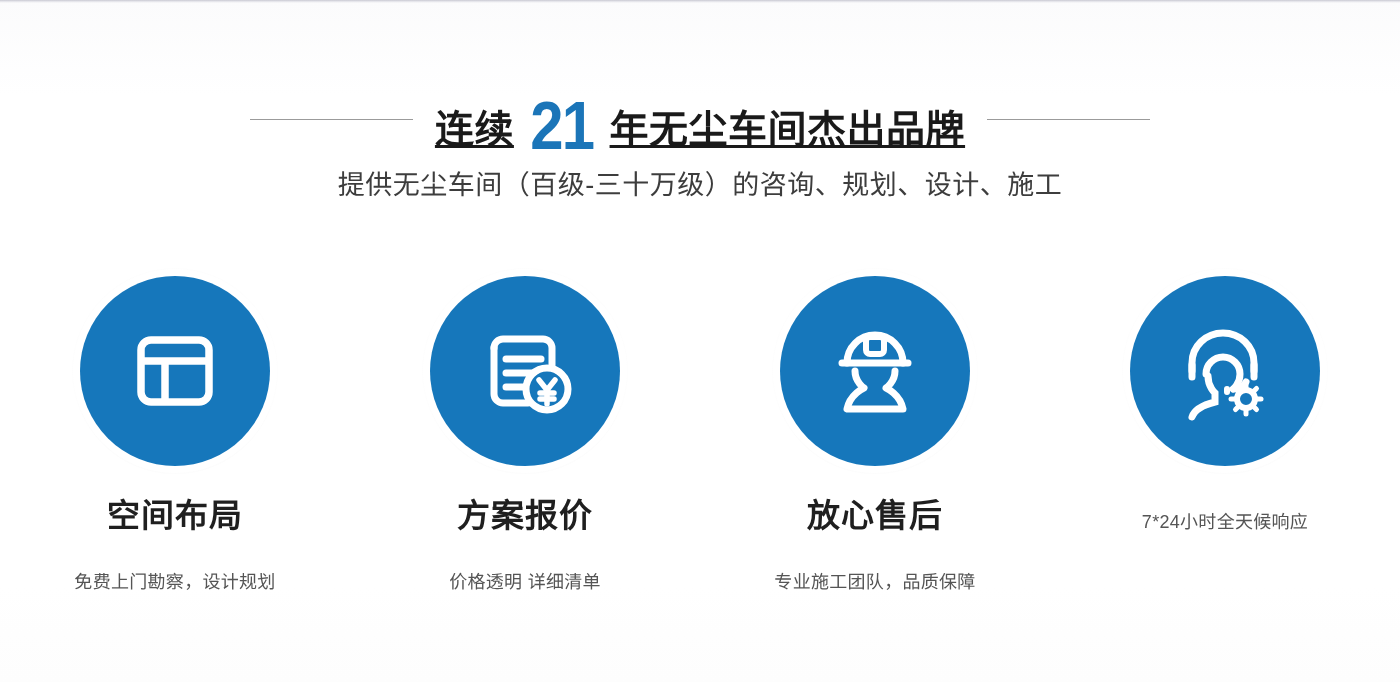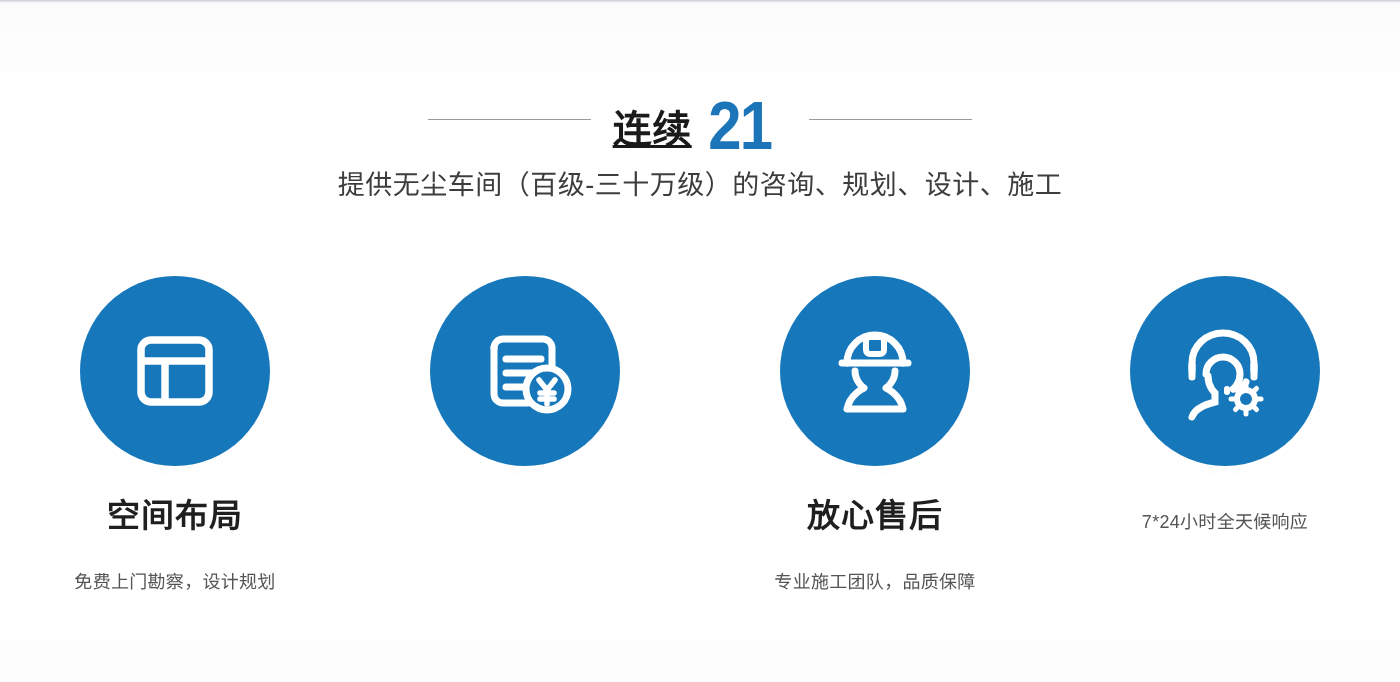--- a/index.html
+++ b/index.html
@@ -118,20 +118,21 @@
 
 <div class="page">
 
   <div class="top-band"></div>
 
   <div class="headline">
     <span class="rule left"></span>
     <span class="headline-text">
       <span class="hl-pre">连续</span>
       <span class="hl-num">21</span>
+      <span class="hl-post">年无尘车间杰出品牌</span>
     </span>
     <span class="rule right"></span>
   </div>
 
   <div class="subtitle">提供无尘车间（百级-三十万级）的咨询、规划、设计、施工</div>
 
   <div class="features">
 
     <div class="feature">
       <div class="badge-wrap">
@@ -158,20 +159,22 @@
               <path d="M23 31v46a9 9 0 0 0 9 9h25" stroke="#ffffff" stroke-width="7" stroke-linecap="round" fill="none"></path>
               <line x1="35" y1="42" x2="70" y2="42" stroke="#ffffff" stroke-width="7" stroke-linecap="round"></line>
               <line x1="35" y1="56" x2="61" y2="56" stroke="#ffffff" stroke-width="7" stroke-linecap="round"></line>
               <line x1="35" y1="70" x2="55" y2="70" stroke="#ffffff" stroke-width="7" stroke-linecap="round"></line>
               <circle cx="76" cy="72" r="21" stroke="#ffffff" stroke-width="7" fill="#1677bb"></circle>
               <path d="M68 63l8 10 8-10M76 73v14M69 76h14M69 82h14" stroke="#ffffff" stroke-width="5.5" stroke-linecap="round" fill="none"></path>
             </svg>
           </span>
         </div>
       </div>
+      <div class="feature-title">方案报价</div>
+      <div class="feature-desc">价格透明 详细清单</div>
     </div>
 
     <div class="feature">
       <div class="badge-wrap">
         <div class="badge">
           <span>
             <svg width="106" height="106" viewBox="0 0 106 106" fill="none">
               <path d="M25 45c0-15.5 12.5-28 28-28s28 12.5 28 28" stroke="#ffffff" stroke-width="7" fill="none" stroke-linecap="round"></path>
               <line x1="20" y1="45" x2="86" y2="45" stroke="#ffffff" stroke-width="7" stroke-linecap="round"></line>
               <rect x="44" y="19" width="18" height="17" rx="4" ry="4" stroke="#ffffff" stroke-width="6" fill="none"></rect>

